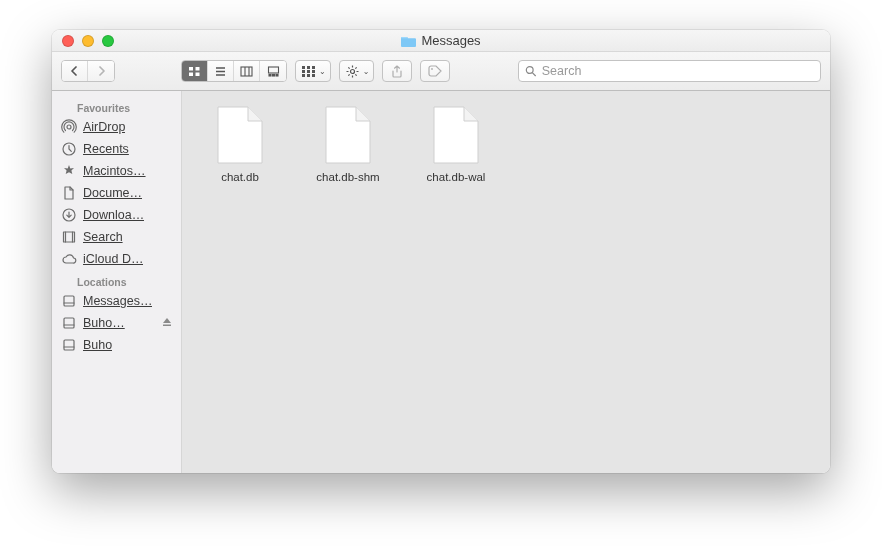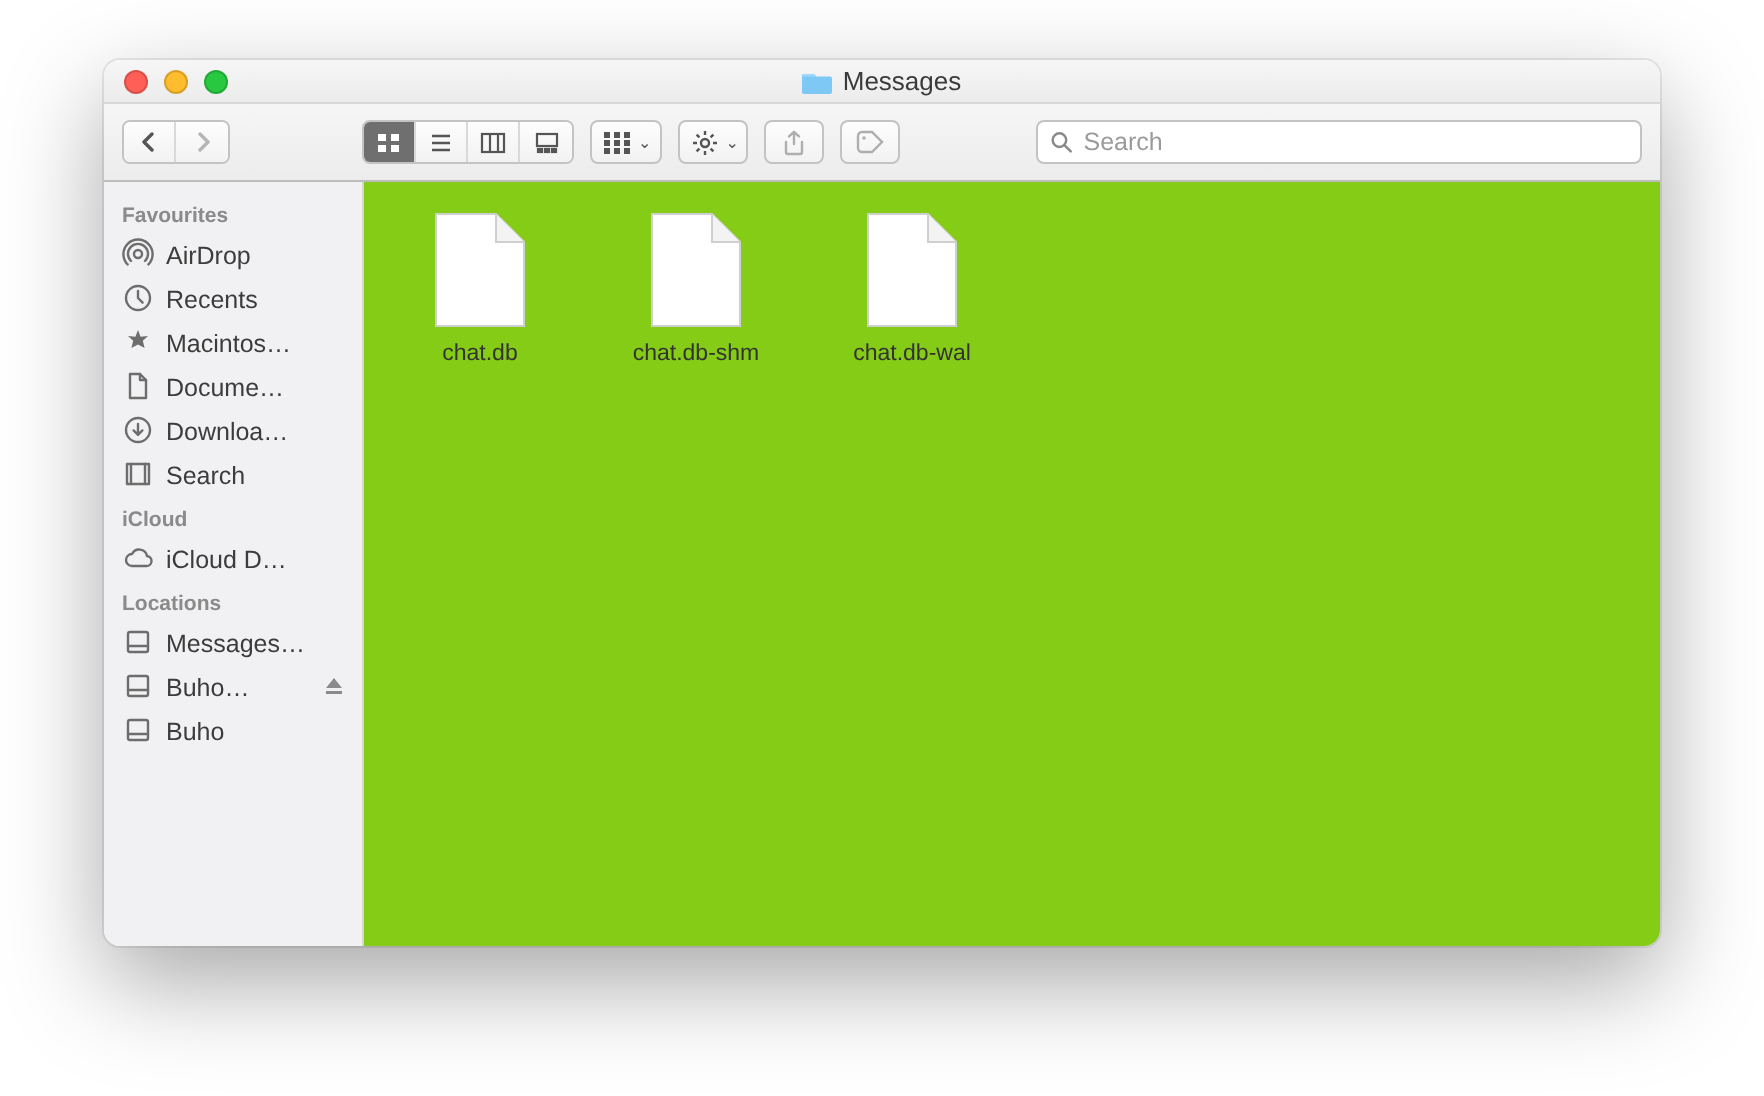--- a/index.html
+++ b/index.html
@@ -32,26 +32,26 @@
   .seg .btn:last-child { border-right: none; }
   .seg .btn.active { background: #6f6f6f; color: #fff; }
   .seg .btn svg { display: block; }
   .dropdown { display: inline-flex; align-items: center; border: 1px solid #c3c3c3; border-radius: 4px; height: 22px; background: linear-gradient(#fdfdfd,#f2f2f2); padding: 0 4px 0 6px; gap: 4px; color:#555; }
   .single-btn { width: 30px; height: 22px; border: 1px solid #c3c3c3; border-radius: 4px; background: linear-gradient(#fdfdfd,#f2f2f2); display: flex; align-items: center; justify-content: center; color:#888; }
   .search { flex: 1; display: flex; align-items: center; border: 1px solid #c3c3c3; border-radius: 4px; height: 22px; background: #fff; padding: 0 6px; color: #888; gap: 5px; margin-left: 16px; }
   .search input { border: none; outline: none; font-size: 12.5px; width: 100%; color: #333; background: transparent; }
   .search input::placeholder { color: #9a9a9a; }
   .body { flex: 1; display: flex; min-height: 0; }
   .sidebar { width: 130px; background: #f1f0f2; border-right: 1px solid #d6d6d6; overflow-y: auto; font-size: 12.5px; color: #3a3a3a; padding-top: 5px; }
-  .group-header { font-size: 10.5px; color: #8a8a8a; font-weight: 600; padding: 6px 9px 2px; }
-  .side-item { display: flex; align-items: flex-end; gap: 6px; padding: 3px 9px; white-space: nowrap; overflow: hidden; text-overflow: ellipsis; color: #3c3c3c; }
+  .group-header { font-size: 10.5px; color: #8a8a8a; font-weight: 600; padding: 6px 25px 2px; }
+  .side-item { display: flex; align-items: center; gap: 6px; padding: 3px 9px; white-space: nowrap; overflow: hidden; text-overflow: ellipsis; color: #3c3c3c; text-decoration: underline; }
   .side-item .lbl { overflow: hidden; text-overflow: ellipsis; }
   .side-item .ico { width: 16px; height: 16px; flex: 0 0 16px; color: #6d6d6d; display: flex; align-items: center; justify-content: center; }
   .eject { margin-left: auto; color: #8a8a8a; }
-  .content { flex: 1; background: #84cc16; padding: 12px 10px; display: flex; align-content: flex-start; flex-wrap: wrap; gap: 12px; }
+  .content { flex: 1; background: #e5e5e5; padding: 12px 10px; display: flex; align-content: flex-start; flex-wrap: wrap; gap: 12px; }
   .file { width: 96px; display: flex; flex-direction: column; align-items: center; gap: 4px; }
   .file-icon { width: 60px; height: 64px; display:flex; align-items:center; justify-content:center; }
   .file-name { font-size: 11.5px; color: #333; text-align: center; word-break: break-word; }
   .chev { font-size: 8px; color:#555; }
 </style>
 </head>
 <body>
 
 <div class="window">
 
@@ -239,21 +239,20 @@
         <div class="side-item">
           <span class="ico">
             <svg width="16" height="16" viewBox="0 0 16 16">
               <rect x="2.5" y="3" width="11" height="10" stroke="#6d6d6d" stroke-width="1.2" fill="none" stroke-linecap="round" stroke-linejoin="round"></rect>
               <line x1="4.5" y1="3" x2="4.5" y2="13" stroke="#6d6d6d" stroke-width="1.2" fill="none" stroke-linecap="round" stroke-linejoin="round"></line>
               <line x1="11.5" y1="3" x2="11.5" y2="13" stroke="#6d6d6d" stroke-width="1.2" fill="none" stroke-linecap="round" stroke-linejoin="round"></line>
             </svg>
           </span>
           <span class="lbl">Search</span>
         </div>
-        <div class="group-header">iCloud</div>
         <div class="side-item">
           <span class="ico">
             <svg width="16" height="16" viewBox="0 0 16 16">
               <path d="M5 12a3 3 0 0 1 0-6 4 4 0 0 1 7.5 1A2.5 2.5 0 0 1 12 12z" stroke="#6d6d6d" stroke-width="1.2" fill="none" stroke-linecap="round" stroke-linejoin="round"></path>
             </svg>
           </span>
           <span class="lbl">iCloud D…</span>
         </div>
         <div class="group-header">Locations</div>
         <div class="side-item">

